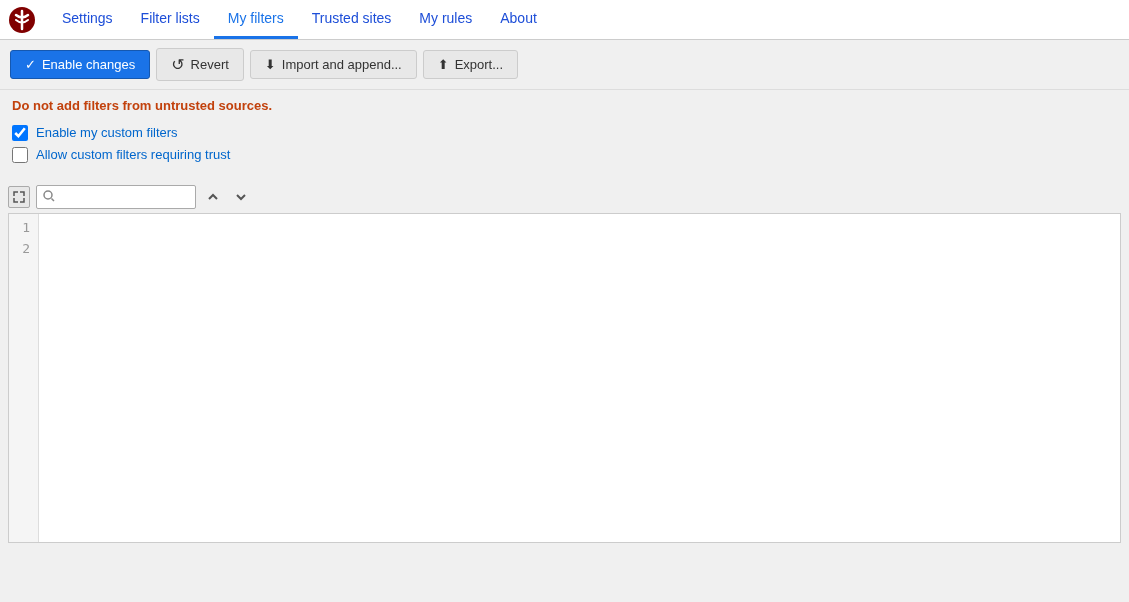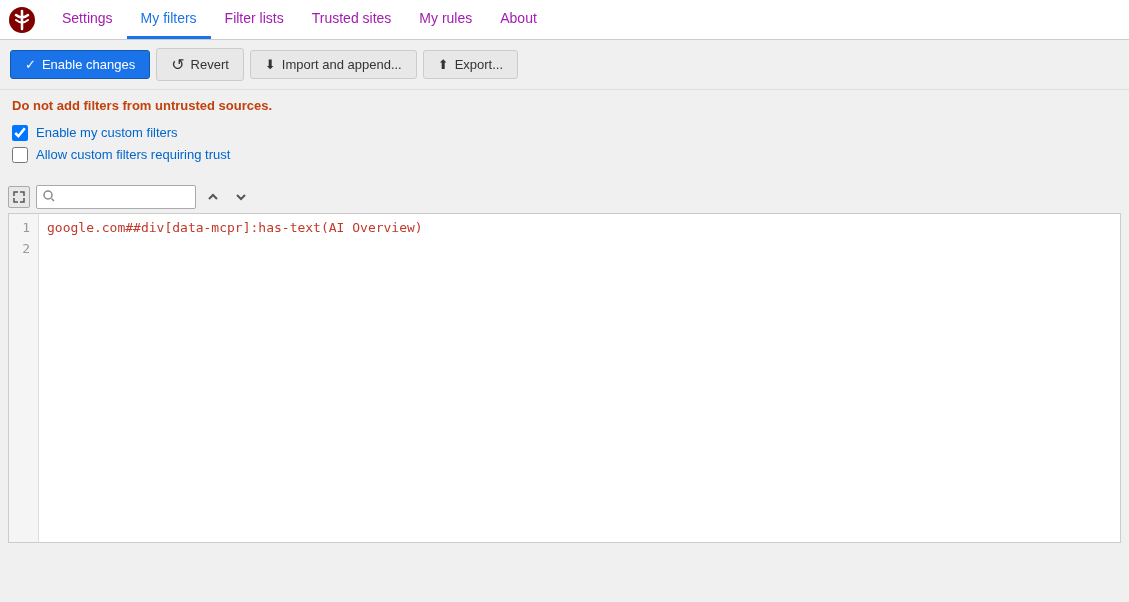--- a/index.html
+++ b/index.html
@@ -38,21 +38,21 @@
       display: flex;
       align-items: stretch;
       height: 100%;
     }
 
     .nav-item {
       display: flex;
       align-items: center;
       padding: 0 14px;
       cursor: pointer;
-      color: #a21caf;
+      color: #1d4ed8;
       text-decoration: none;
       font-size: 14px;
       border-bottom: 3px solid transparent;
       height: 100%;
     }
 
     .nav-item.active {
       color: #1a73e8;
       border-bottom: 3px solid #1a73e8;
       font-weight: 500;
@@ -230,22 +230,22 @@
 <div class="nav-bar">
   <div class="nav-logo">
     <svg width="28" height="28" viewBox="0 0 28 28">
       <circle cx="14" cy="14" r="13" fill="#800000"></circle>
       <path d="M14 5 L14 23 M8 9 Q14 14 20 9" stroke="white" stroke-width="2.5" fill="none" stroke-linecap="round"></path>
       <path d="M8 14 Q14 19 20 14" stroke="white" stroke-width="2" fill="none" stroke-linecap="round"></path>
     </svg>
   </div>
   <nav class="nav-items">
     <a class="nav-item">Settings</a>
+    <a class="nav-item">Filter lists</a>
     <a class="nav-item active">My filters</a>
-    <a class="nav-item">Filter lists</a>
     <a class="nav-item">Trusted sites</a>
     <a class="nav-item">My rules</a>
     <a class="nav-item">About</a>
   </nav>
 </div>
 
 <div class="toolbar">
   <button class="btn btn-primary">
     <span>✓</span>
     <span>Enable changes</span>
@@ -307,17 +307,16 @@
       </svg>
     </button>
   </div>
 
   <div class="code-editor">
     <div class="line-numbers">
       <div class="line-number">1</div>
       <div class="line-number">2</div>
     </div>
     <div class="code-content">
-      <div class="code-line">google.com##div[data-mcpr]:has-text(AI Overview)</div>
       <div class="code-line-empty">&nbsp;</div>
     </div>
   </div>
 </div>
 
 </body></html>

